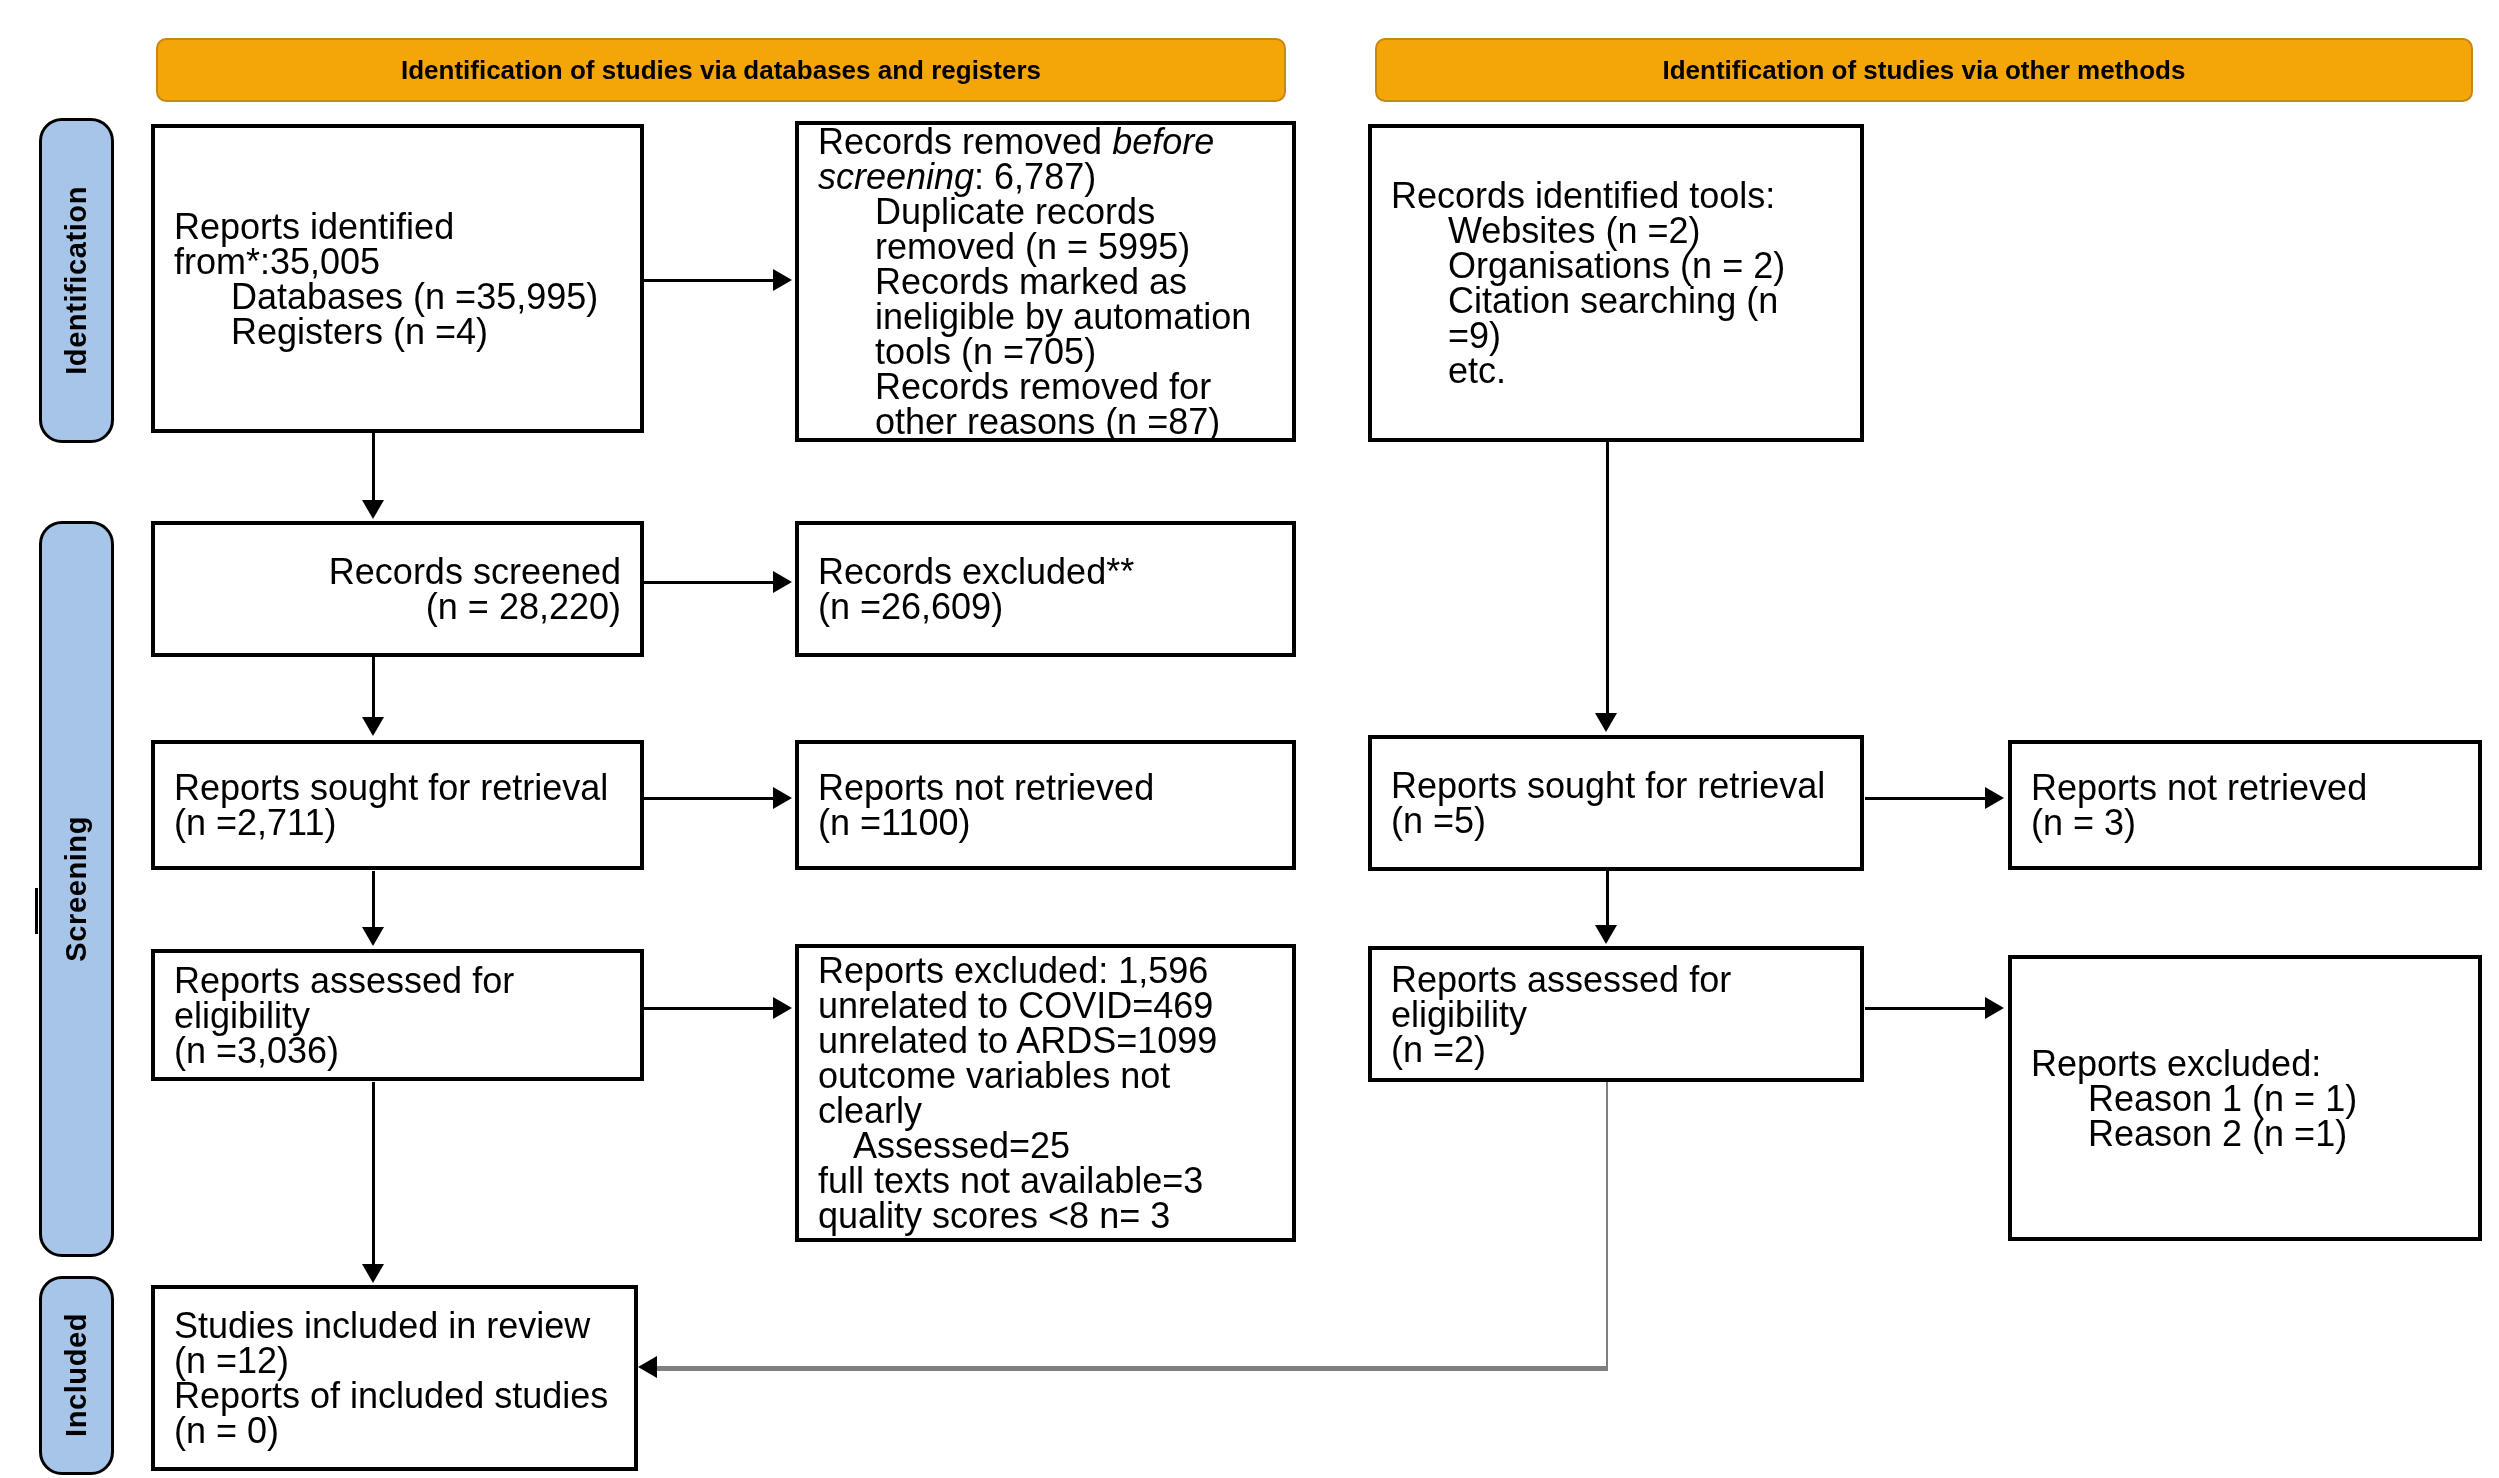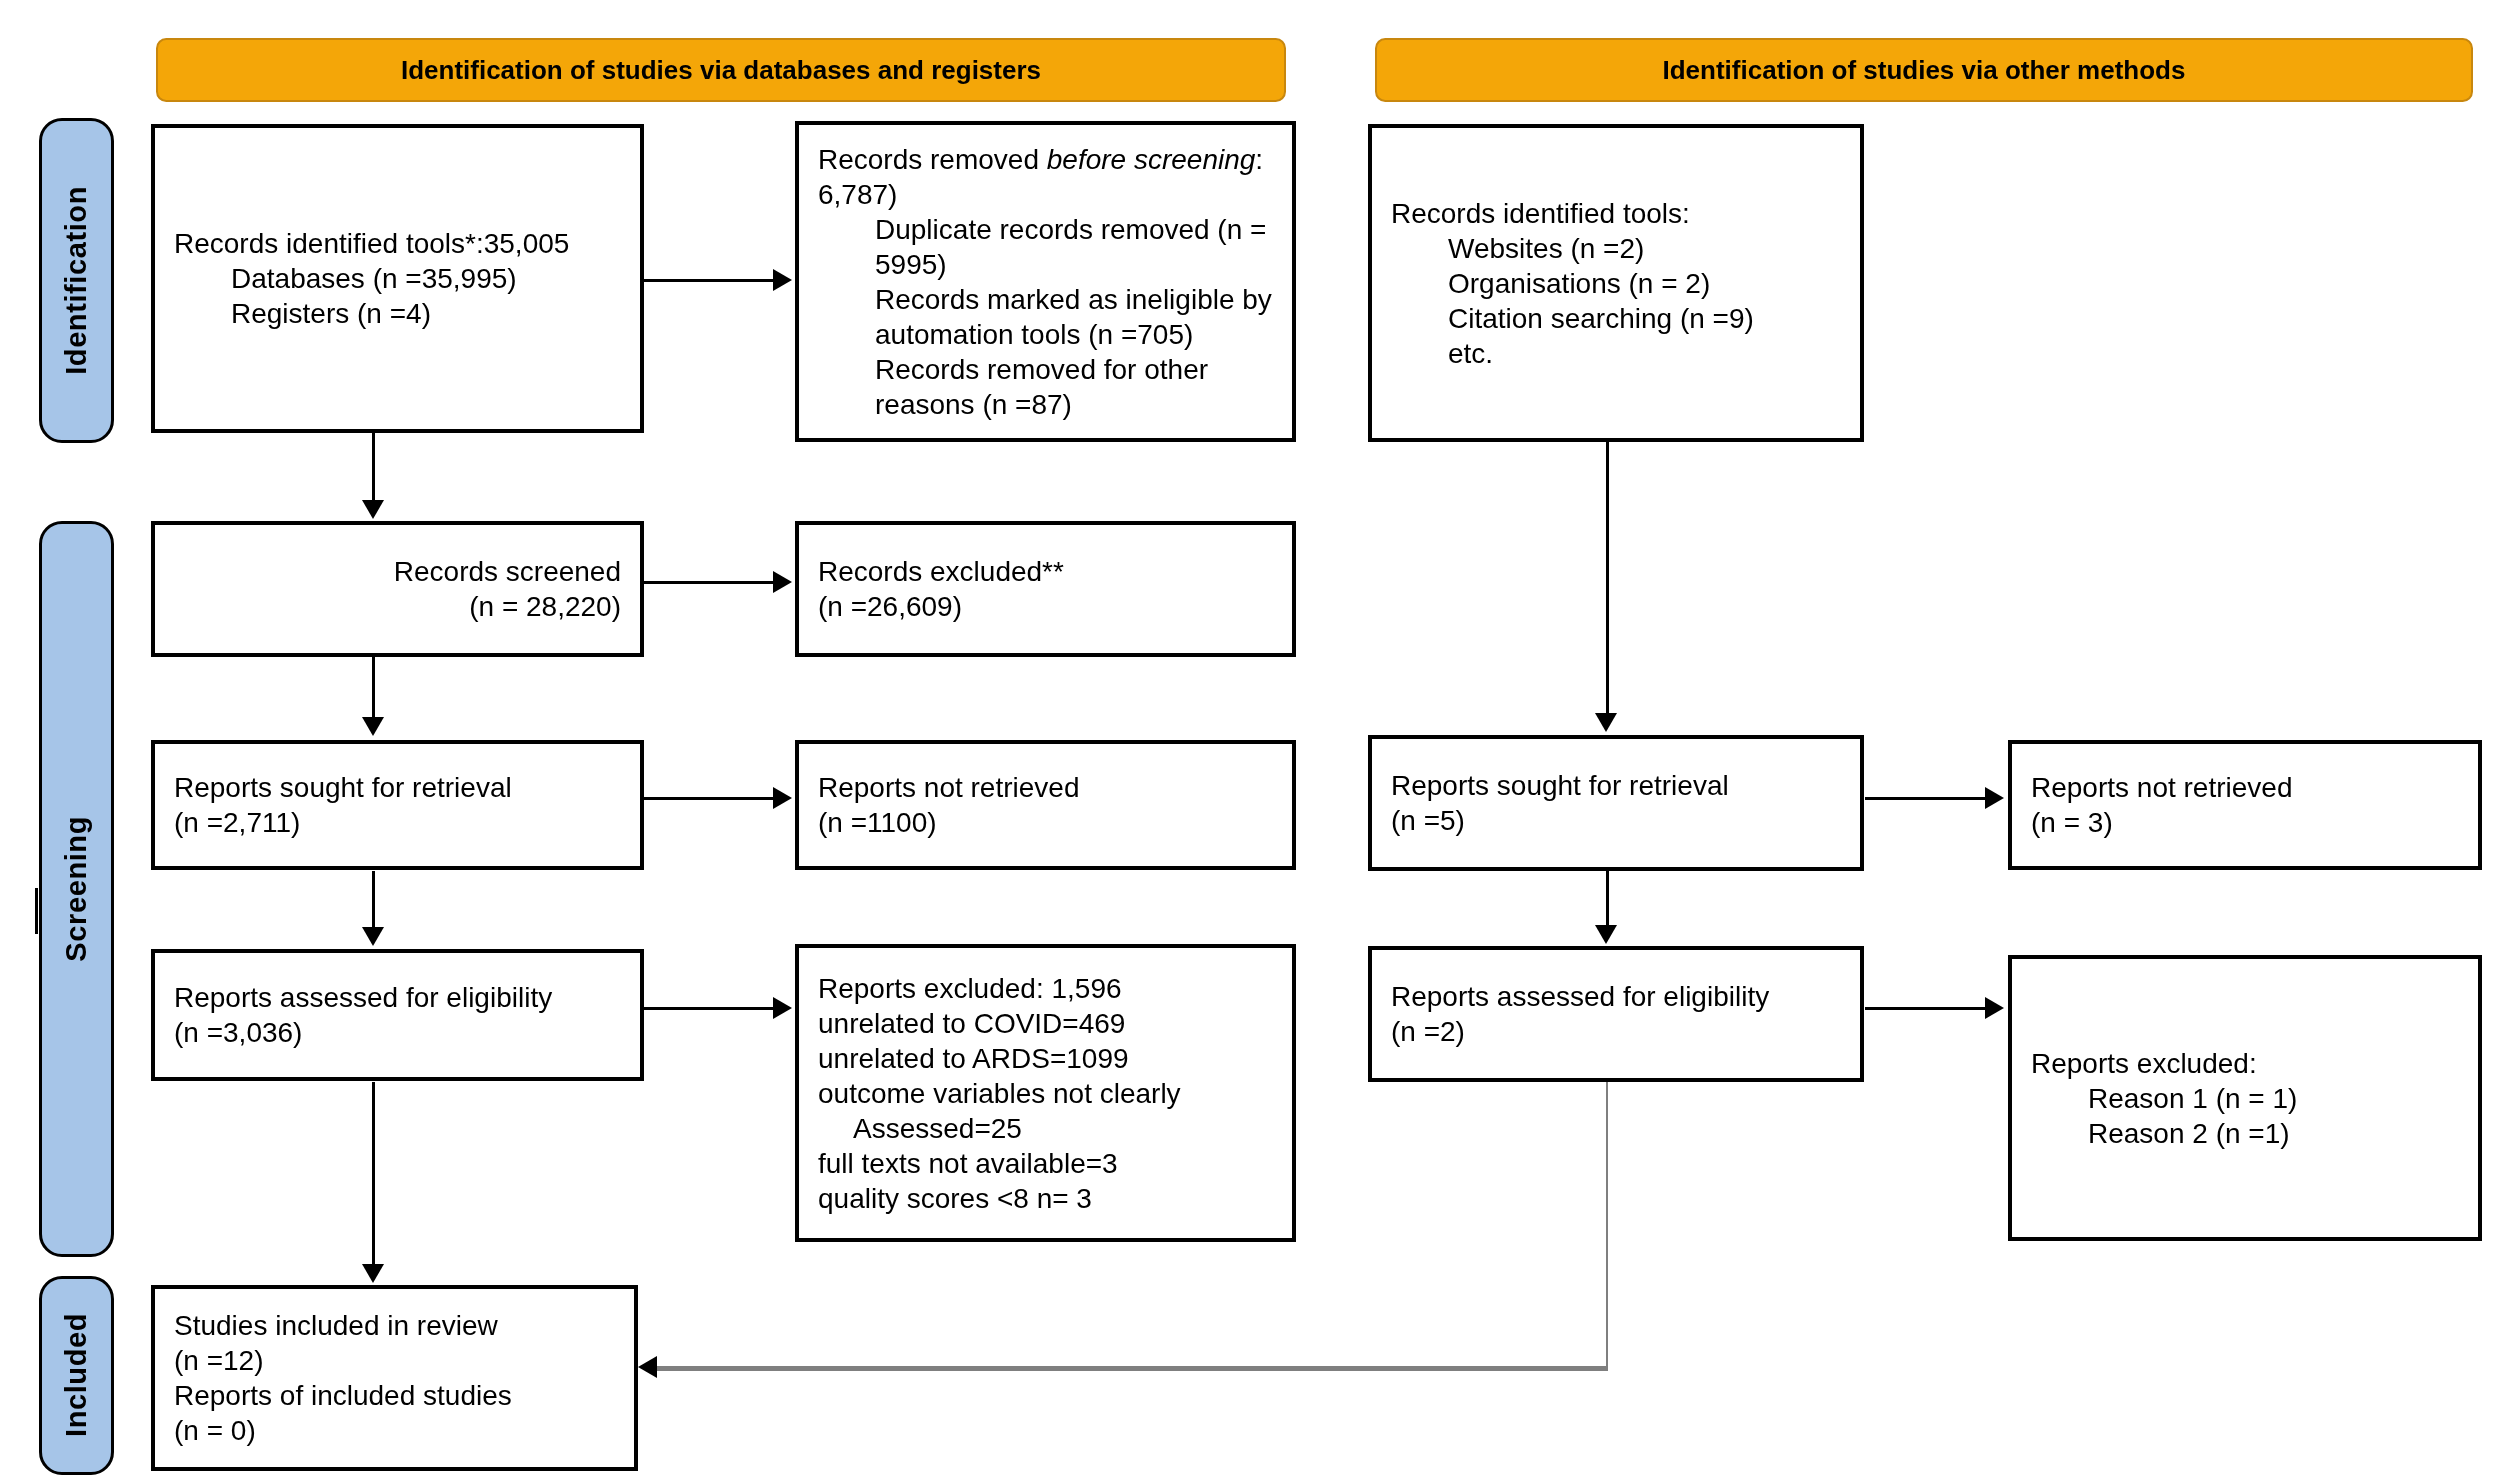--- a/index.html
+++ b/index.html
@@ -10,21 +10,21 @@
        display:flex;align-items:center;justify-content:center;
        font-weight:700;font-size:26px;text-align:center;}
 
   .side{position:absolute;box-sizing:border-box;border:3.8px solid #000;border-radius:23px;
         display:flex;align-items:center;justify-content:center;}
   .side span{writing-mode:vertical-rl;transform:rotate(180deg);
              font-weight:700;font-size:29px;letter-spacing:0.6px;white-space:nowrap;}
 
   .box{position:absolute;box-sizing:border-box;background:#fff;border:4.5px solid #000;
        display:flex;flex-direction:column;justify-content:center;
-       padding:12.7px 19px;font-size:28px;line-height:35px;}
+       padding:12.7px 19px;font-size:36px;line-height:35px;}
   .box.top-align{justify-content:flex-start;padding-top:19px;}
   .ind{padding-left:57px;}
   .ind2{padding-left:35px;}
 
   .vline{position:absolute;width:2.5px;background:#000;}
   .hline{position:absolute;height:2.5px;background:#000;}
   .tri-down{position:absolute;width:0;height:0;
             border-left:11.5px solid transparent;border-right:11.5px solid transparent;
             border-top:19px solid #000;}
   .tri-right{position:absolute;width:0;height:0;
@@ -86,21 +86,21 @@
   <div class="side" id="side-screen" style="background: rgb(166, 197, 232);">
     <span>Screening</span>
   </div>
   <div class="side" id="side-incl" style="background: rgb(166, 197, 232);">
     <span>Included</span>
   </div>
 
   <div class="tick" style="left:35px;top:888px;"></div>
 
   <div class="box" id="box-identified">
-    <div>Records identified tools*:35,005</div>
+    <div>Reports identified from*:35,005</div>
     <div class="ind">Databases (n =35,995)</div>
     <div class="ind">Registers (n =4)</div>
   </div>
 
   <div class="box" id="box-screened">
     <div>Records screened</div>
     <div>(n = 28,220)</div>
   </div>
 
   <div class="box" id="box-sought">

